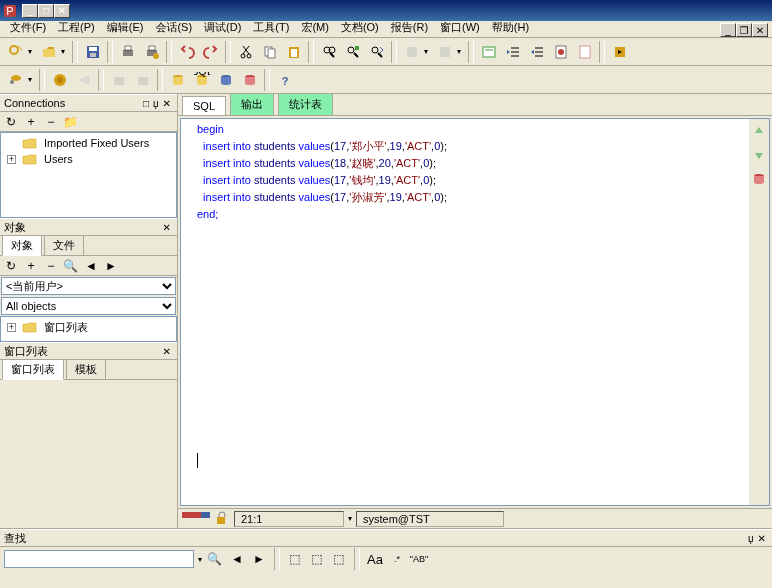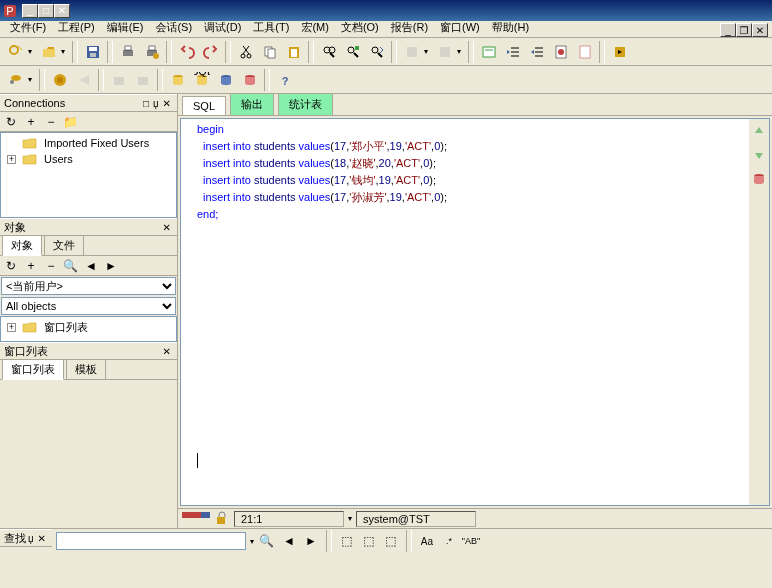--- a/index.html
+++ b/index.html
@@ -42,21 +42,21 @@
 .kw{color:#0000ff}
 .ident{color:#000080}
 .str{color:#800000}
 .num{color:#000080}
 .gutter{width:20px;background:#ece9d8;display:flex;flex-direction:column;align-items:center;padding-top:4px;gap:8px}
 .gbtn{width:16px;height:16px;cursor:pointer}
 .status{height:20px;background:#ece9d8;border-top:1px solid #aca899;display:flex;align-items:center;padding:0 4px;gap:4px}
 .status-led{width:28px;height:14px;display:flex}
 .status-led div{flex:1;height:6px}
 .status-box{border:1px inset #aca899;padding:1px 6px;background:#ece9d8;height:16px;display:flex;align-items:center}
-.bottompanel{height:60px;background:#ece9d8;border-top:1px solid #aca899;display:flex;flex-direction:row}
+.bottompanel{height:60px;background:#ece9d8;border-top:1px solid #aca899;display:flex;flex-direction:column}
 .findrow{display:flex;align-items:center;padding:2px 4px;gap:4px;height:24px}
 .findinput{flex:0 0 190px;border:1px solid #7f9db9;height:18px;padding:0 2px}
 .cursor-line{border-left:1px solid #000;height:15px;display:inline-block}
 </style>
 </head>
 <body>
 
 <div class="titlebar">
   <svg class="icon">
       <rect x="2" y="2" width="12" height="12" fill="#c04040" rx="2"></rect>
@@ -405,21 +405,21 @@
           <div style="background:#4060a0"></div>
         </div>
       <svg width="14" height="14">
           <rect x="3" y="6" width="8" height="7" fill="#d4a017"></rect>
           <path d="M5 6V4a3 3 0 0 1 6 0v2" fill="none" stroke="#808080"></path>
         </svg>
       <div class="status-box" style="width:110px">
           <span>21:1</span>
         </div>
       <span style="font-size:8px;cursor:pointer">▾</span>
-      <div class="status-box" style="width:120px">
+      <div class="status-box" style="width:148px">
           <span>system@TST</span>
         </div>
     </div>
   </div>
 </div>
 
 <div class="bottompanel">
   <div class="panel-hdr">
     <span class="lbl">查找</span>
     <span class="ctrl">џ</span>
@@ -429,17 +429,17 @@
     <input class="findinput" style="">
       <span style="font-size:8px">▾</span>
     <span class="ptbtn">🔍</span>
     <span class="ptbtn">◄</span>
     <span class="ptbtn">►</span>
     <div class="tsep"></div>
     <span class="ptbtn">⬚</span>
     <span class="ptbtn">⬚</span>
     <span class="ptbtn">⬚</span>
     <div class="tsep"></div>
-    <span class="ptbtn" style="font-size:10px">Aa</span>
+    <span class="ptbtn" style="font-size:13px">Aa</span>
     <span class="ptbtn" style="font-size:9px">.*</span>
     <span class="ptbtn" style="font-size:9px">"AB"</span>
   </div>
 </div>
 
 </body></html>

